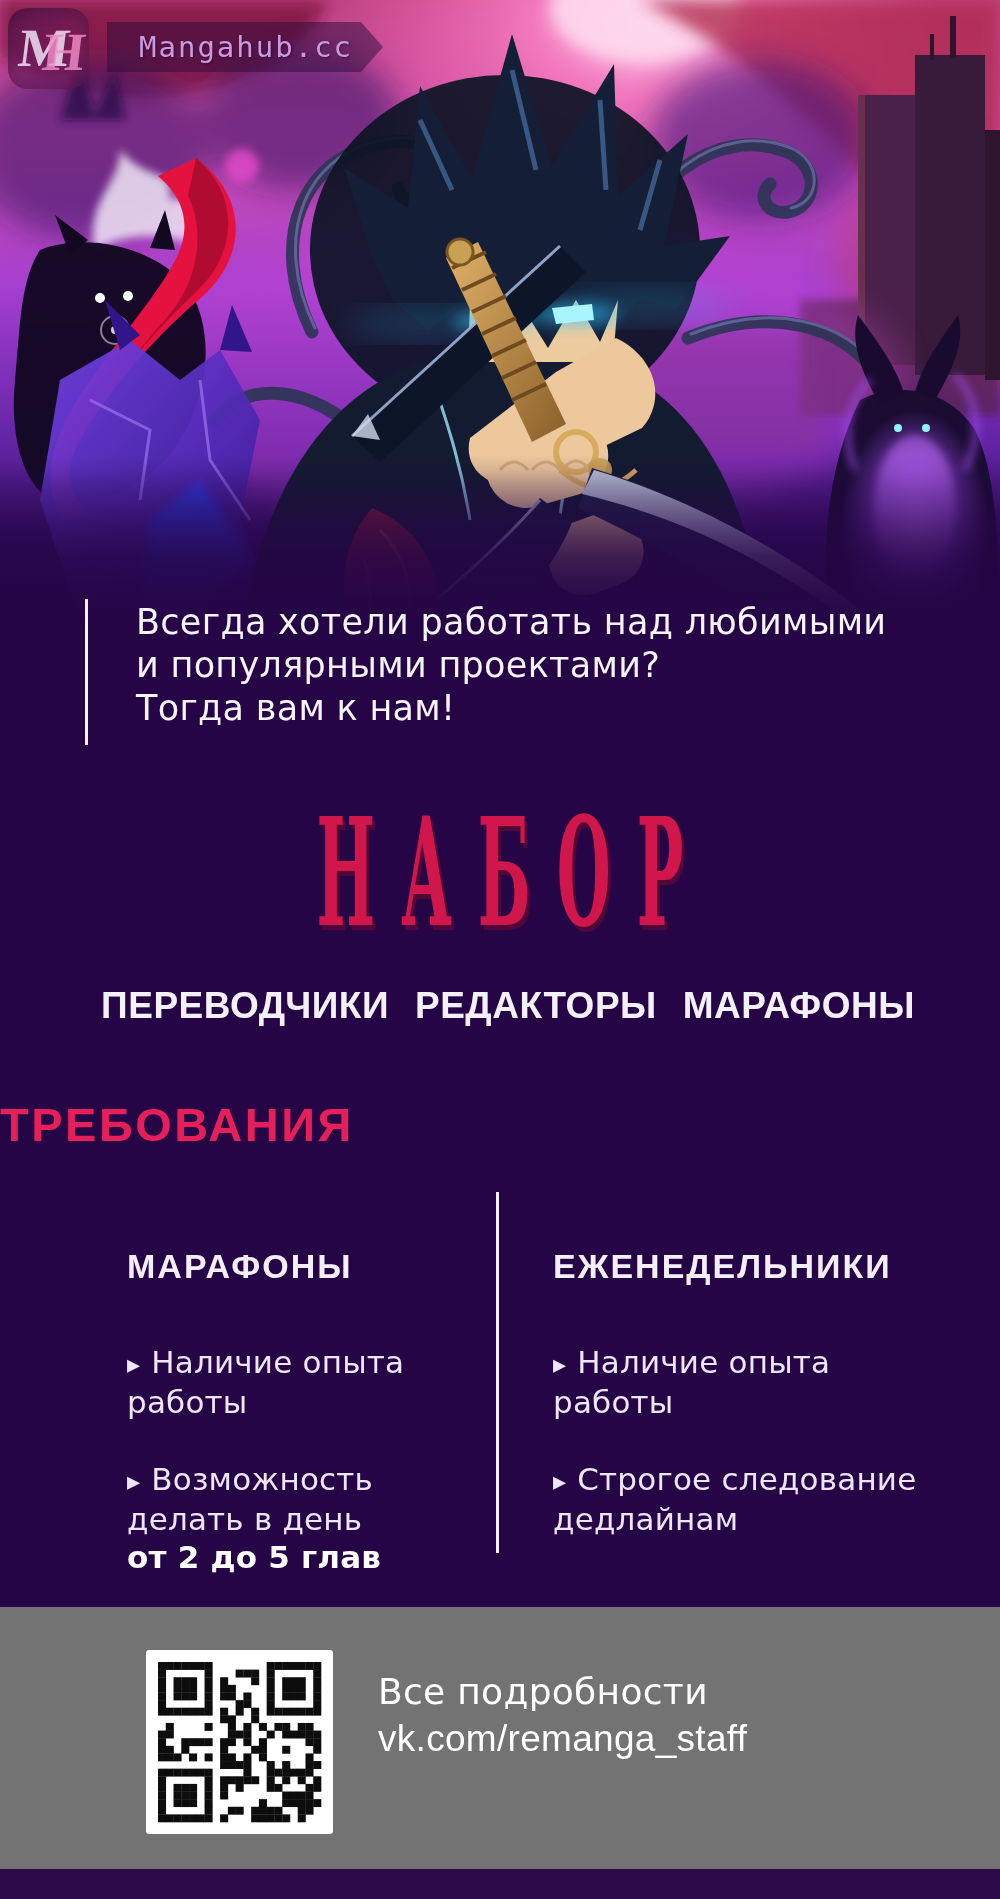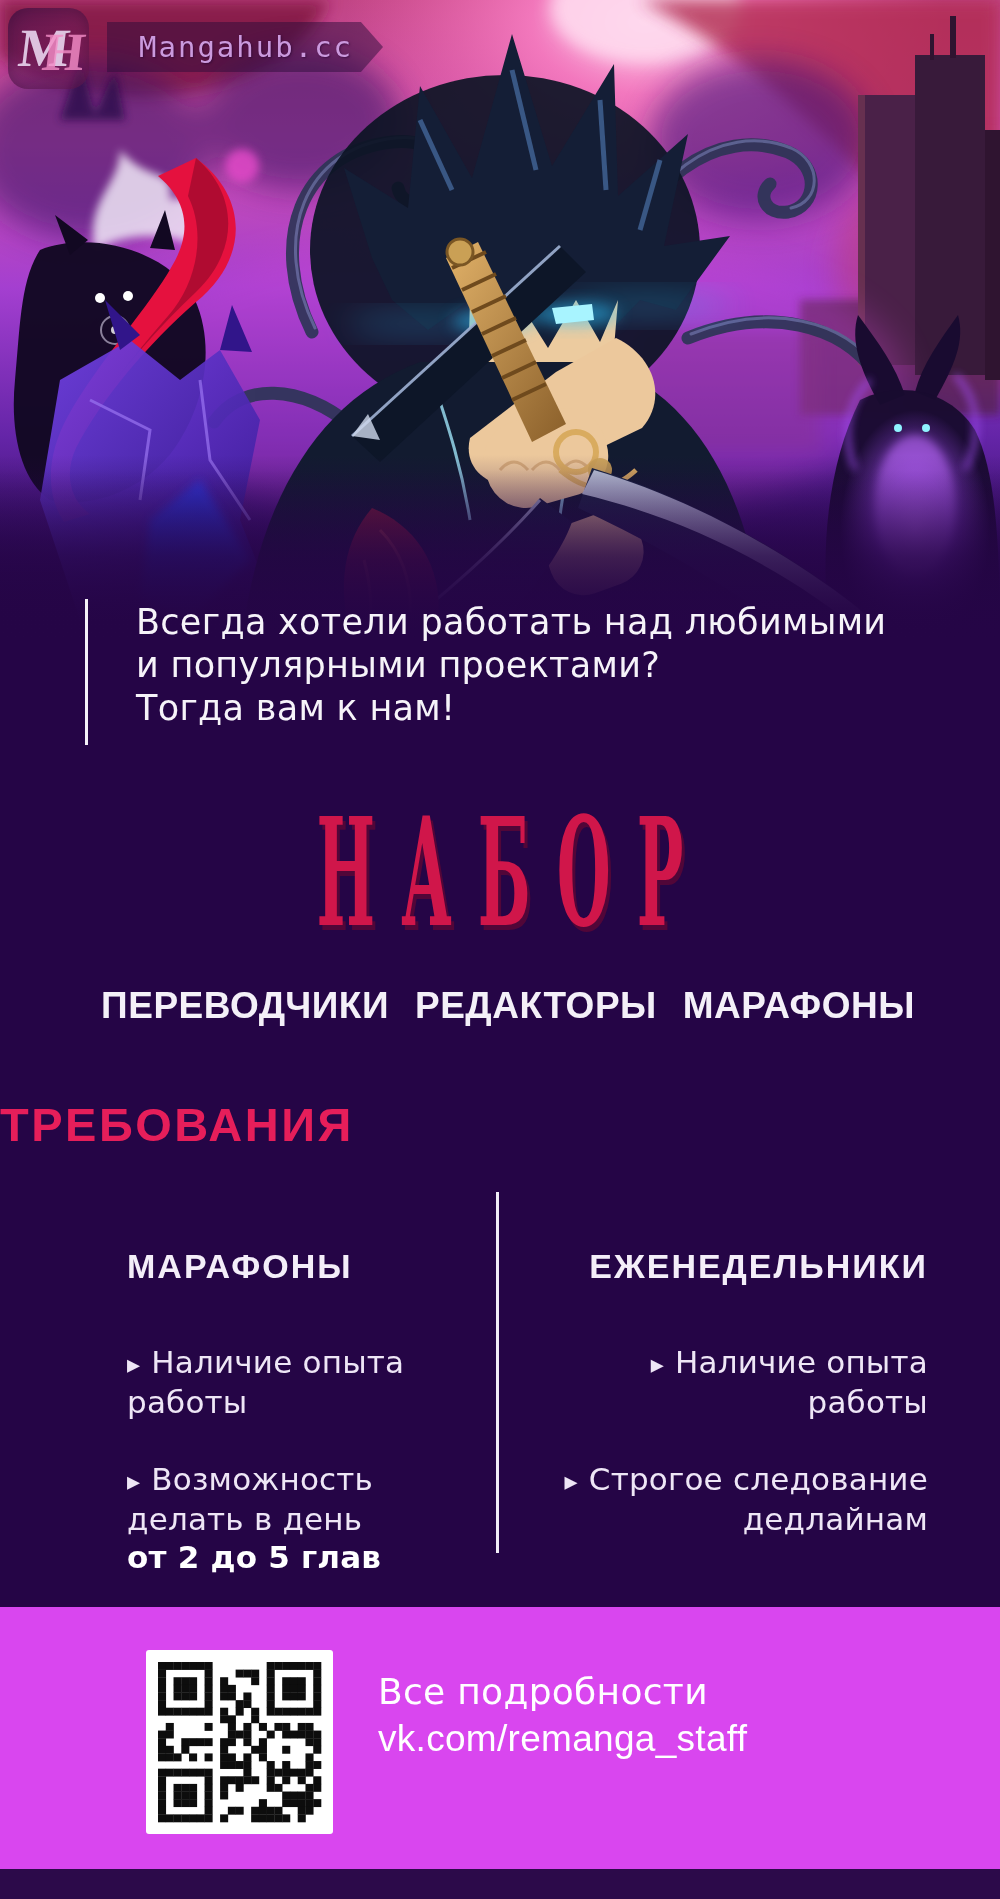--- a/index.html
+++ b/index.html
@@ -46,29 +46,29 @@
 
   
   .req-title{position:absolute;left:0;top:1097px;width:800px;text-align:left;
              font-family:"Liberation Sans",sans-serif;font-weight:700;font-size:47px;
              letter-spacing:2.5px;color:#e61e5a;}
 
   
   .col-divider{position:absolute;left:496px;top:1192px;width:3px;height:361px;background:#f2edf7;}
   .req-col{position:absolute;top:1233px;}
   .req-col.left{left:127px;width:340px;}
-  .req-col.right{left:553px;width:375px;text-align:right;}
+  .req-col.right{left:553px;width:375px;}
   .col-header{margin:16px 0 60px 0;font-family:"Liberation Sans",sans-serif;font-weight:700;
               font-size:34px;line-height:34px;letter-spacing:2px;color:#f4eef9;}
   .req-item{margin:0 0 39px 0;font-size:31px;line-height:38px;letter-spacing:.2px;color:#eee6f6;}
   .req-item .bullet{margin-right:11px;font-size:26px;}
   .req-item .b-line{display:block;font-weight:700;color:#ffffff;}
 
   
-  .footer-band{position:absolute;left:0;top:1607px;width:1000px;height:262px;background:#d946ef;}
+  .footer-band{position:absolute;left:0;top:1607px;width:1000px;height:262px;background:#737373;}
   .qr{position:absolute;left:146px;top:43px;width:187px;height:184px;background:#ffffff;border-radius:3px;}
   .footer-text{position:absolute;left:378px;top:62px;}
   .footer-line1{font-size:36px;line-height:46px;color:#ffffff;letter-spacing:.3px;}
   .footer-line2{font-family:"Liberation Sans",sans-serif;font-weight:400;font-size:37px;
                 line-height:48px;color:#ffffff;letter-spacing:.3px;text-align:center;}
   .bottom-strip{position:absolute;left:0;top:1869px;width:1000px;height:30px;background:#2c0a4a;}
 </style>
 </head>
 <body>
 

